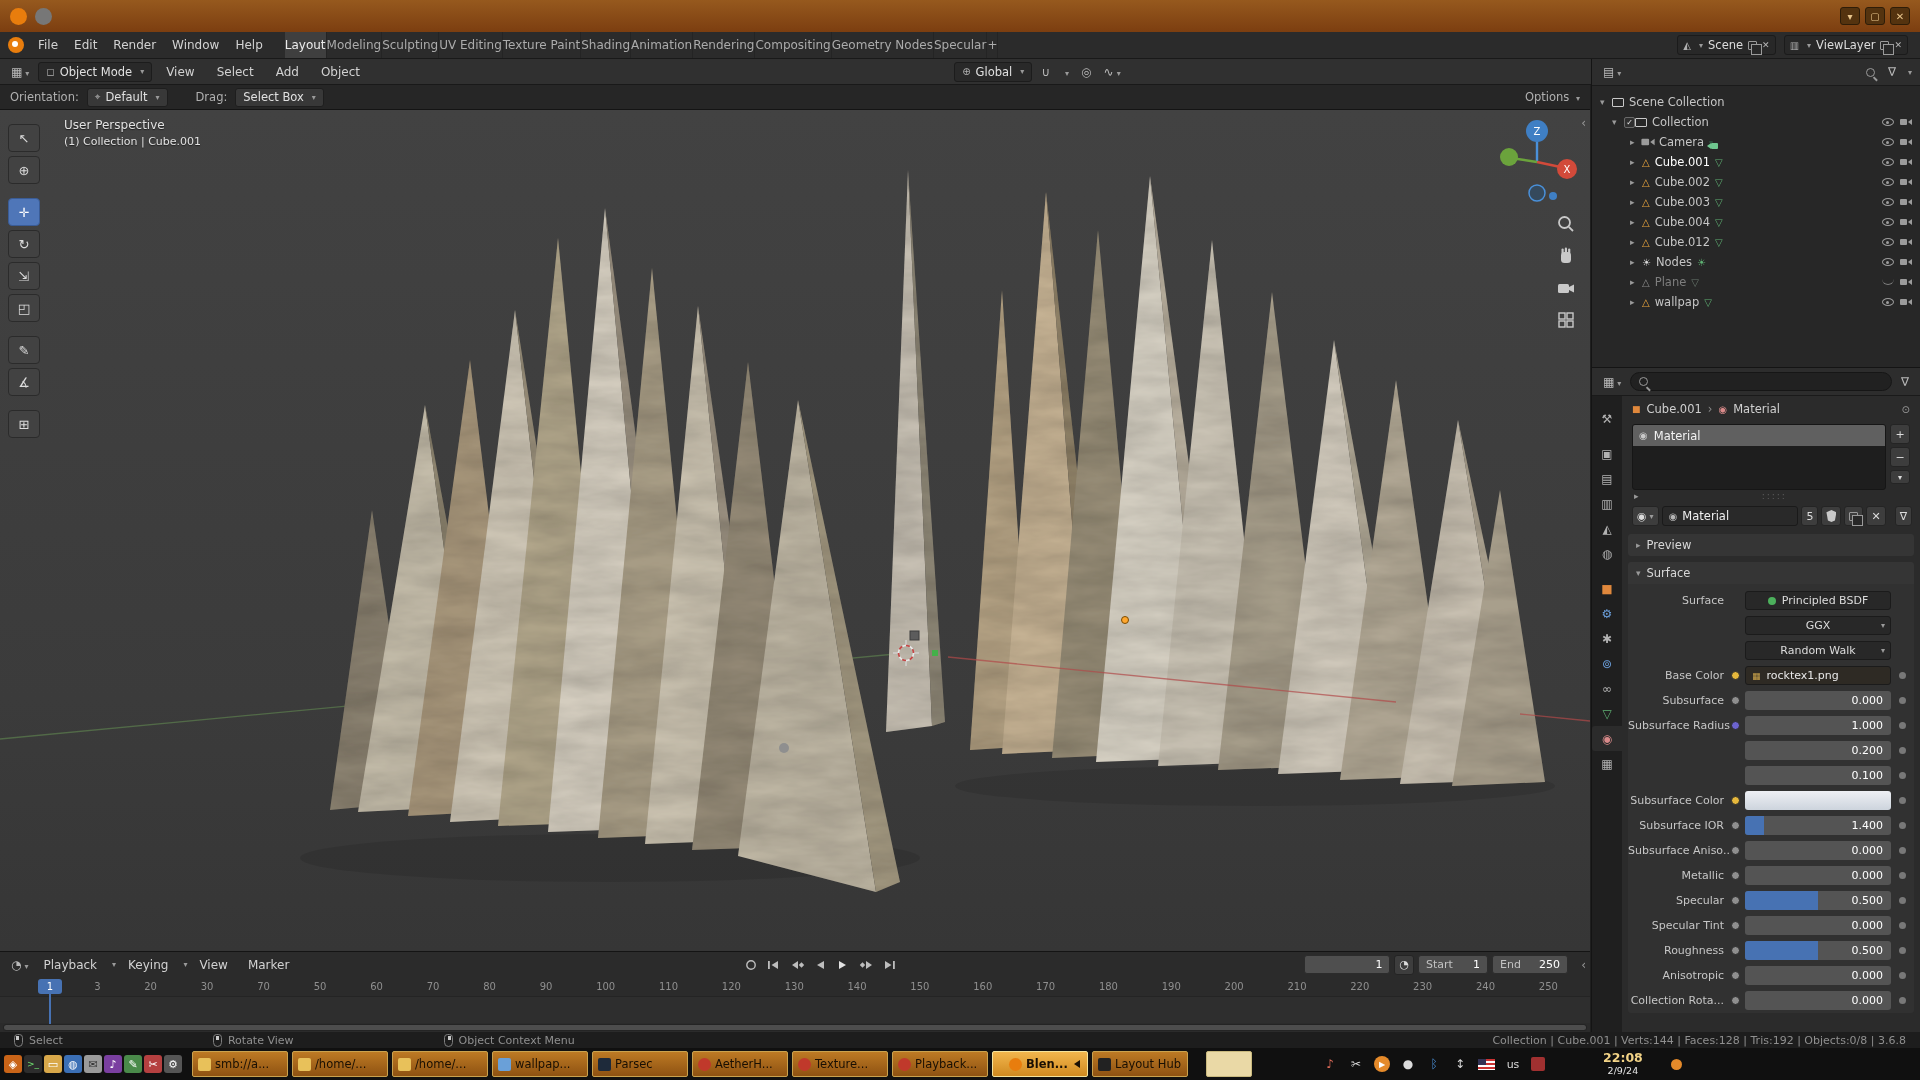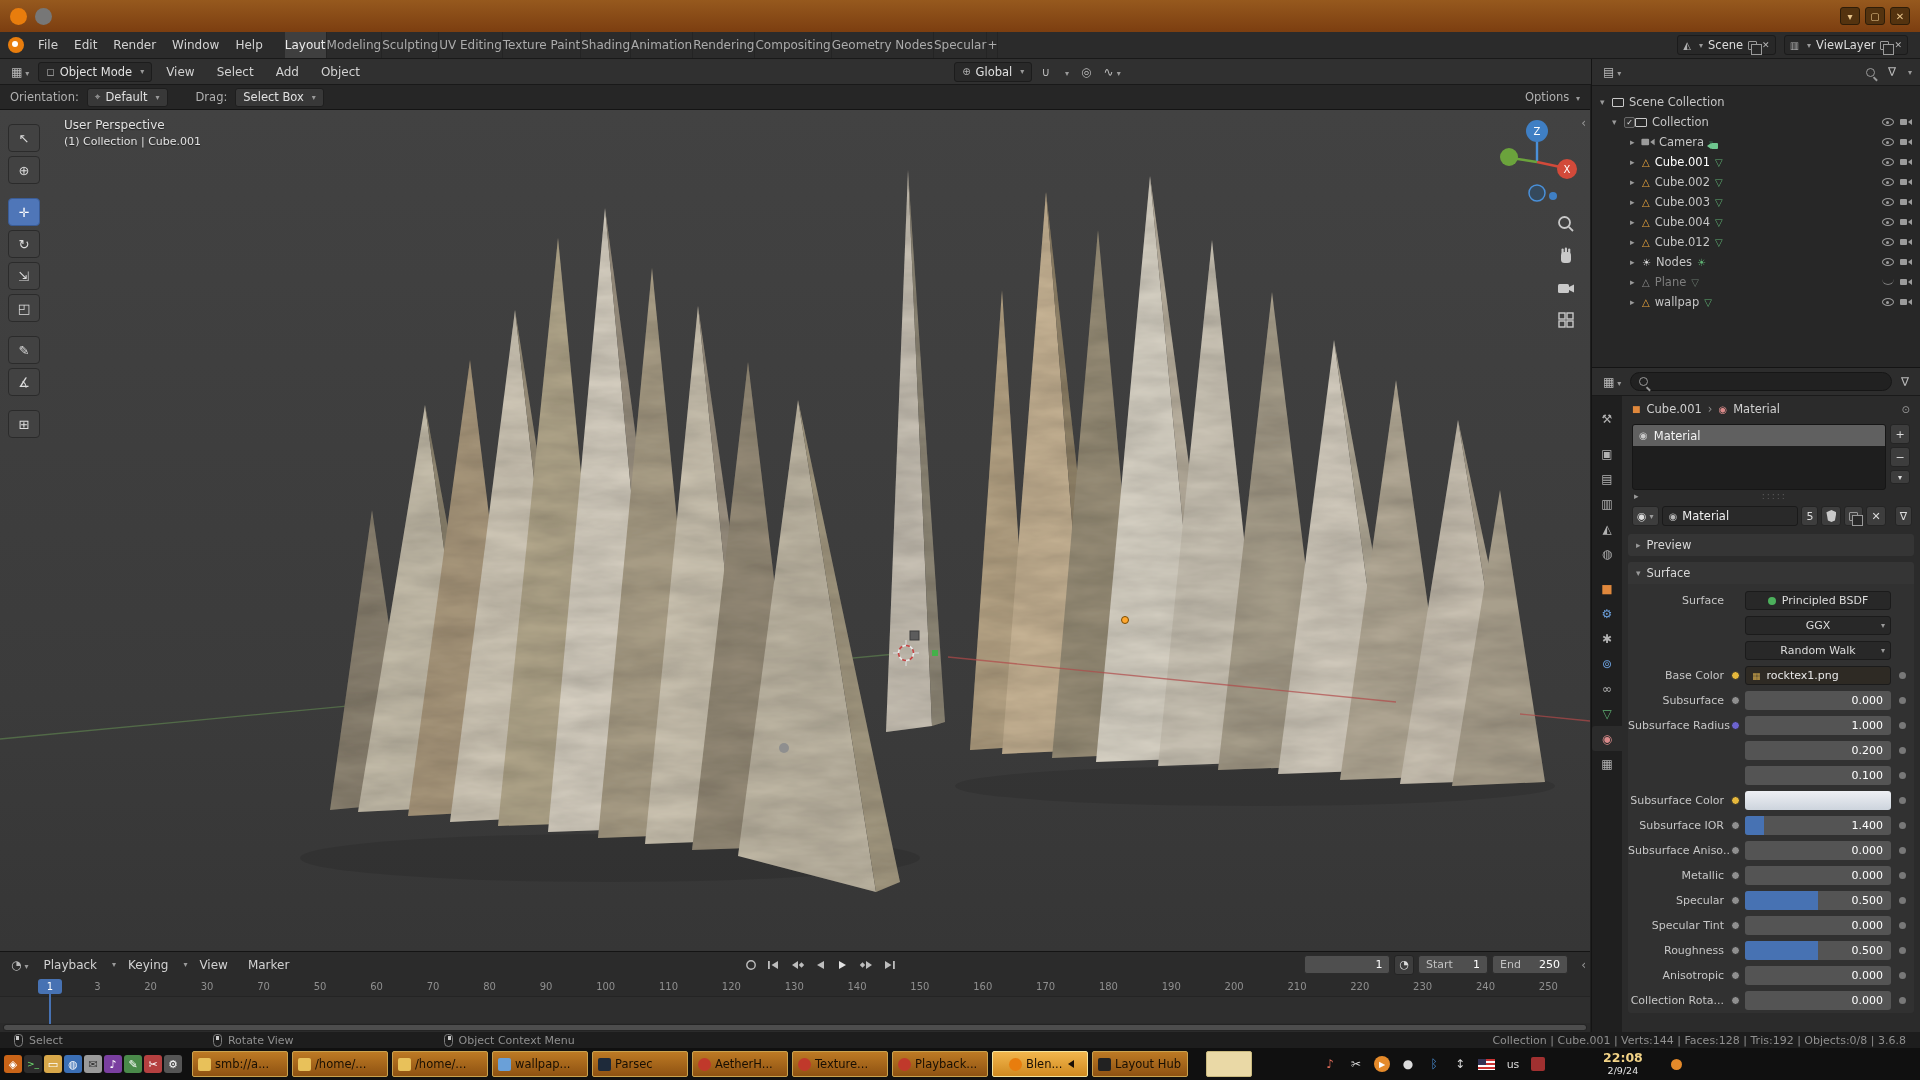--- a/index.html
+++ b/index.html
@@ -152,21 +152,21 @@
   .mouse i{position:absolute;top:1px;width:3px;height:4px;background:#c9c9c9;display:block;}
   .mouse.l i{left:1px;}.mouse.m i{left:2.5px;}.mouse.r i{right:1px;}
   .sbinfo{margin-left:auto;}
   
   #taskbar{left:0;top:1048px;width:1920px;height:32px;background:#101010;display:flex;align-items:center;padding:0 4px;}
   .launch{display:flex;gap:2px;align-items:center;margin-right:8px;}
   .lic{width:18px;height:18px;border-radius:3px;display:flex;align-items:center;justify-content:center;font-size:11px;color:#fff;}
   .winbtn{width:96px;height:26px;margin:0 2px;border:1px solid #caa24e;border-radius:2px;
     background:linear-gradient(#bd7a24,#8e5212);display:flex;align-items:center;gap:4px;padding:0 5px;
     color:#190f03;font-size:11.5px;white-space:nowrap;overflow:hidden;}
-  .winbtn.on{background:linear-gradient(#f2b64d,#d08a20);border-color:#f5e39b;font-weight:normal;padding-left:16px;}
+  .winbtn.on{background:linear-gradient(#f2b64d,#d08a20);border-color:#f5e39b;font-weight:bold;padding-left:16px;}
   .wicon{width:13px;height:13px;border-radius:2px;flex:none;}
   .sticky{width:46px;height:26px;margin-left:16px;background:#ead9a6;border:1px solid #c9b97e;border-radius:2px;}
   .tray{display:flex;gap:10px;align-items:center;margin-left:70px;}
   .tic{width:16px;height:16px;display:flex;align-items:center;justify-content:center;font-size:12px;color:#dcdcdc;}
   .flagus{width:17px;height:11px;background:repeating-linear-gradient(#c33 0 2px,#fff 2px 4px);position:relative;}
   .flagus::after{content:"";position:absolute;left:0;top:0;width:8px;height:6px;background:#335;}
   .clock{margin-left:58px;text-align:center;line-height:1.15;}
   .clock .t{color:#f2d386;font-size:12.5px;font-weight:bold;}
   .clock .d{color:#e6e6e6;font-size:9.5px;}
   .odot{width:11px;height:11px;border-radius:50%;background:#e58a2a;margin-left:28px;}

